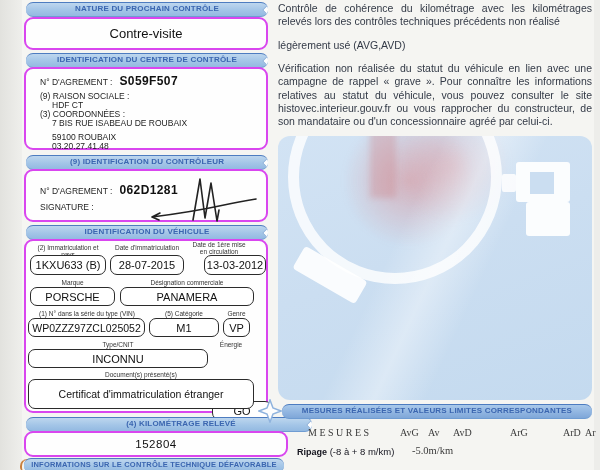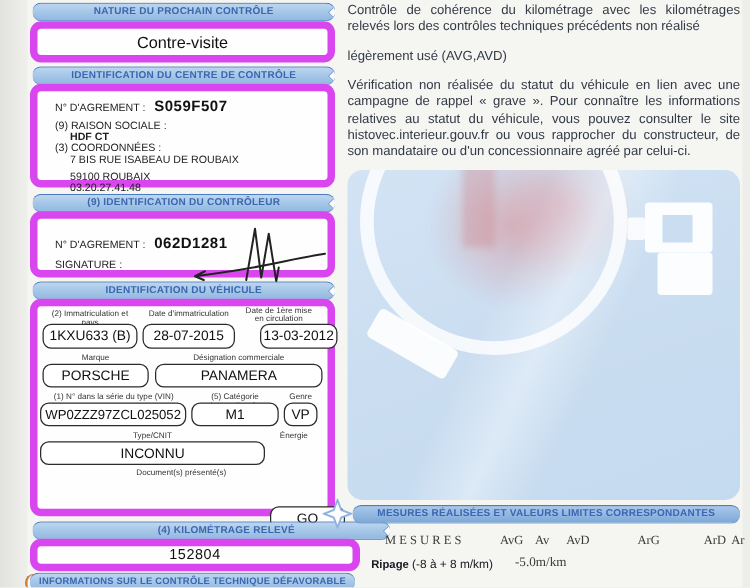--- a/index.html
+++ b/index.html
@@ -11,21 +11,21 @@
 
   
   .ribbon{position:absolute;height:13px;border-radius:7px;
     background:linear-gradient(180deg,#bdd6ee 0%,#a3c5e7 55%,#93b9e1 100%);
     border-top:1.5px solid #4d7cc0;border-bottom:1px solid #6f9cd2;
     color:#3b66b0;font-weight:bold;font-size:8px;line-height:12px;text-align:center;
     letter-spacing:.2px;white-space:nowrap;overflow:hidden;}
   .notch-r::after{content:"";position:absolute;right:-6px;top:2px;width:8px;height:8px;
     background:#fdfdfd;border:1.5px solid #7fa8d6;transform:rotate(45deg);}
   
-  .secbody{position:absolute;background:#fefefe;border:6px solid #d946ef;border-radius:9px;box-sizing:border-box;}
+  .secbody{position:absolute;background:#fefefe;border:2px solid #d946ef;border-radius:9px;box-sizing:border-box;}
 
   .small-line{position:absolute;font-size:8.5px;color:#1d1d1d;white-space:nowrap;}
   .agr-row{display:flex;align-items:baseline;gap:7px;}
   .agr-label{font-size:8.5px;color:#1d1d1d;}
   .agr-value{font-size:12px;font-weight:bold;color:#111;letter-spacing:.4px;}
   .center-text{display:flex;align-items:center;justify-content:center;}
 
   
   .fbox{position:absolute;background:#fff;border:1.5px solid #2b2b2b;border-radius:7px;
     font-size:11px;color:#111;display:flex;align-items:center;justify-content:center;
@@ -79,21 +79,21 @@
     <span style="font-size:13px;color:#111;">Contre-visite</span>
   </div>
 
   <div class="ribbon notch-r" style="left:26px;top:53px;width:242px;">IDENTIFICATION DU CENTRE DE CONTRÔLE</div>
   <div class="secbody" style="left:24px;top:67px;width:244px;height:83px;">
     <div class="agr-row" style="position:absolute;left:14px;top:5px;">
       <span class="agr-label">N° D'AGREMENT :</span>
       <span class="agr-value">S059F507</span>
     </div>
     <span class="small-line" style="left:14px;top:22px;">(9) RAISON SOCIALE :</span>
-    <span class="small-line" style="left:26px;top:31px;font-weight:bold;">HDF CT</span>
+    <span class="small-line" style="left:26px;top:31px;">HDF CT</span>
     <span class="small-line" style="left:14px;top:40px;">(3) COORDONNÉES :</span>
     <span class="small-line" style="left:26px;top:49px;">7 BIS RUE ISABEAU DE ROUBAIX</span>
     <span class="small-line" style="left:26px;top:63px;">59100 ROUBAIX</span>
     <span class="small-line" style="left:26px;top:72px;">03.20.27.41.48</span>
   </div>
 
   <div class="ribbon notch-r" style="left:26px;top:155px;width:242px;">(9) IDENTIFICATION DU CONTRÔLEUR</div>
   <div class="secbody" style="left:24px;top:169px;width:244px;height:53px;">
     <div class="agr-row" style="position:absolute;left:14px;top:12px;">
       <span class="agr-label">N° D'AGREMENT :</span>
@@ -126,20 +126,21 @@
     <div class="fbox" style="left:2px;top:77px;width:117px;height:19px;font-size:10.5px;">WP0ZZZ97ZCL025052</div>
     <div class="fbox" style="left:123px;top:77px;width:70px;height:19px;">M1</div>
     <div class="fbox" style="left:197px;top:77px;width:27px;height:19px;">VP</div>
 
     <span class="flabel" style="left:2px;top:100px;width:180px;">Type/CNIT</span>
     <span class="flabel" style="left:186px;top:100px;width:38px;">Énergie</span>
     <div class="fbox" style="left:2px;top:108px;width:180px;height:19px;">INCONNU</div>
     <div class="fbox" style="left:186px;top:112px;width:60px;height:19px;margin-top:48px;">GO</div>
 
     <span class="flabel" style="left:2px;top:130px;width:226px;">Document(s) présenté(s)</span>
+    <div class="fbox" style="left:2px;top:138px;width:226px;height:30px;font-size:10.5px;">Certificat d'immatriculation étranger</div>
   </div>
 
   <div class="ribbon notch-r" style="left:26px;top:417px;width:262px;padding-left:24px;">(4) KILOMÉTRAGE RELEVÉ</div>
   <div class="secbody center-text" style="left:24px;top:431px;width:264px;height:26px;">
     <span style="font-size:11.5px;color:#111;letter-spacing:.5px;">152804</span>
   </div>
 
   <div class="info-cap"></div>
   <div class="ribbon" style="left:24px;top:458px;width:260px;font-size:7.5px;">INFORMATIONS SUR LE CONTRÔLE TECHNIQUE DÉFAVORABLE</div>
 

